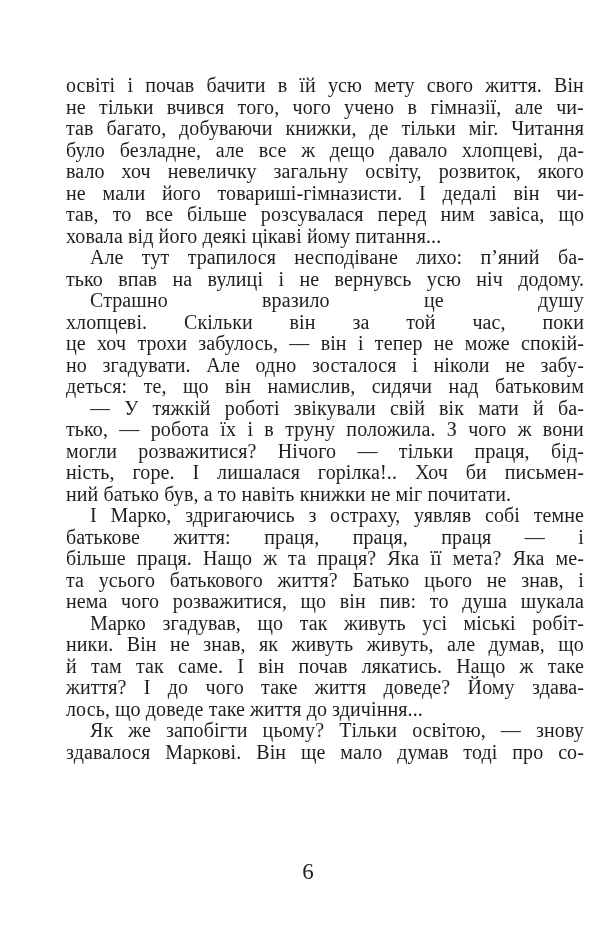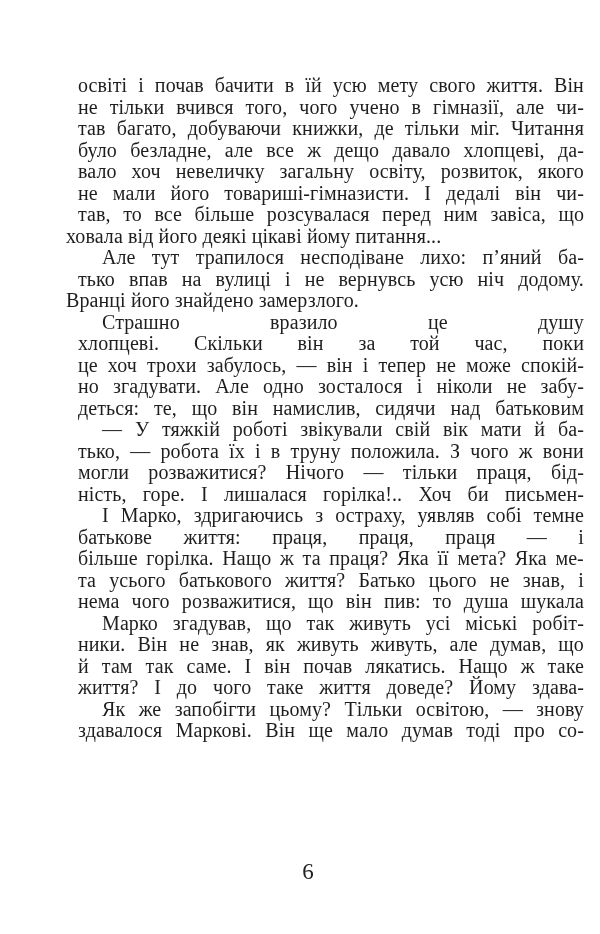--- a/index.html
+++ b/index.html
@@ -25,21 +25,20 @@
   .line {
     height: 21.5px;
     line-height: 21.5px;
     font-size: 20px;
     white-space: nowrap;
     letter-spacing: 0.1px;
   }
   .line.just {
     display: flex;
     justify-content: space-between;
-    margin-left: 12px;
   }
   .line.indent {
     padding-left: 24px;
   }
   .folio {
     position: absolute;
     left: 66px;
     top: 859px;
     width: 484px;
     text-align: center;
@@ -144,21 +143,20 @@
         <span>впав</span>
         <span>на</span>
         <span>вулиці</span>
         <span>і</span>
         <span>не</span>
         <span>вернувсь</span>
         <span>усю</span>
         <span>ніч</span>
         <span>додому.</span>
       </div>
-      <div class="line">Вранці його знайдено замерзлого.</div>
       <div class="line indent just">
         <span>Страшно</span>
         <span>вразило</span>
         <span>це</span>
         <span>душу</span>
       </div>
       <div class="line just">
         <span>хлопцеві.</span>
         <span>Скільки</span>
         <span>він</span>
@@ -239,20 +237,21 @@
       <div class="line just">
         <span>ність,</span>
         <span>горе.</span>
         <span>І</span>
         <span>лишалася</span>
         <span>горілка!..</span>
         <span>Хоч</span>
         <span>би</span>
         <span>письмен-</span>
       </div>
+      <div class="line">ний батько був, а то навіть книжки не міг почитати.</div>
       <div class="line indent just">
         <span>І</span>
         <span>Марко,</span>
         <span>здригаючись</span>
         <span>з</span>
         <span>остраху,</span>
         <span>уявляв</span>
         <span>собі</span>
         <span>темне</span>
       </div>
@@ -260,21 +259,21 @@
         <span>батькове</span>
         <span>життя:</span>
         <span>праця,</span>
         <span>праця,</span>
         <span>праця</span>
         <span>—</span>
         <span>і</span>
       </div>
       <div class="line just">
         <span>більше</span>
-        <span>горілка.</span>
+        <span>праця.</span>
         <span>Нащо</span>
         <span>ж</span>
         <span>та</span>
         <span>праця?</span>
         <span>Яка</span>
         <span>її</span>
         <span>мета?</span>
         <span>Яка</span>
         <span>ме-</span>
       </div>
@@ -339,20 +338,21 @@
         <span>життя?</span>
         <span>І</span>
         <span>до</span>
         <span>чого</span>
         <span>таке</span>
         <span>життя</span>
         <span>доведе?</span>
         <span>Йому</span>
         <span>здава-</span>
       </div>
+      <div class="line">лось, що доведе таке життя до здичіння...</div>
       <div class="line indent just">
         <span>Як</span>
         <span>же</span>
         <span>запобігти</span>
         <span>цьому?</span>
         <span>Тільки</span>
         <span>освітою,</span>
         <span>—</span>
         <span>знову</span>
       </div>

